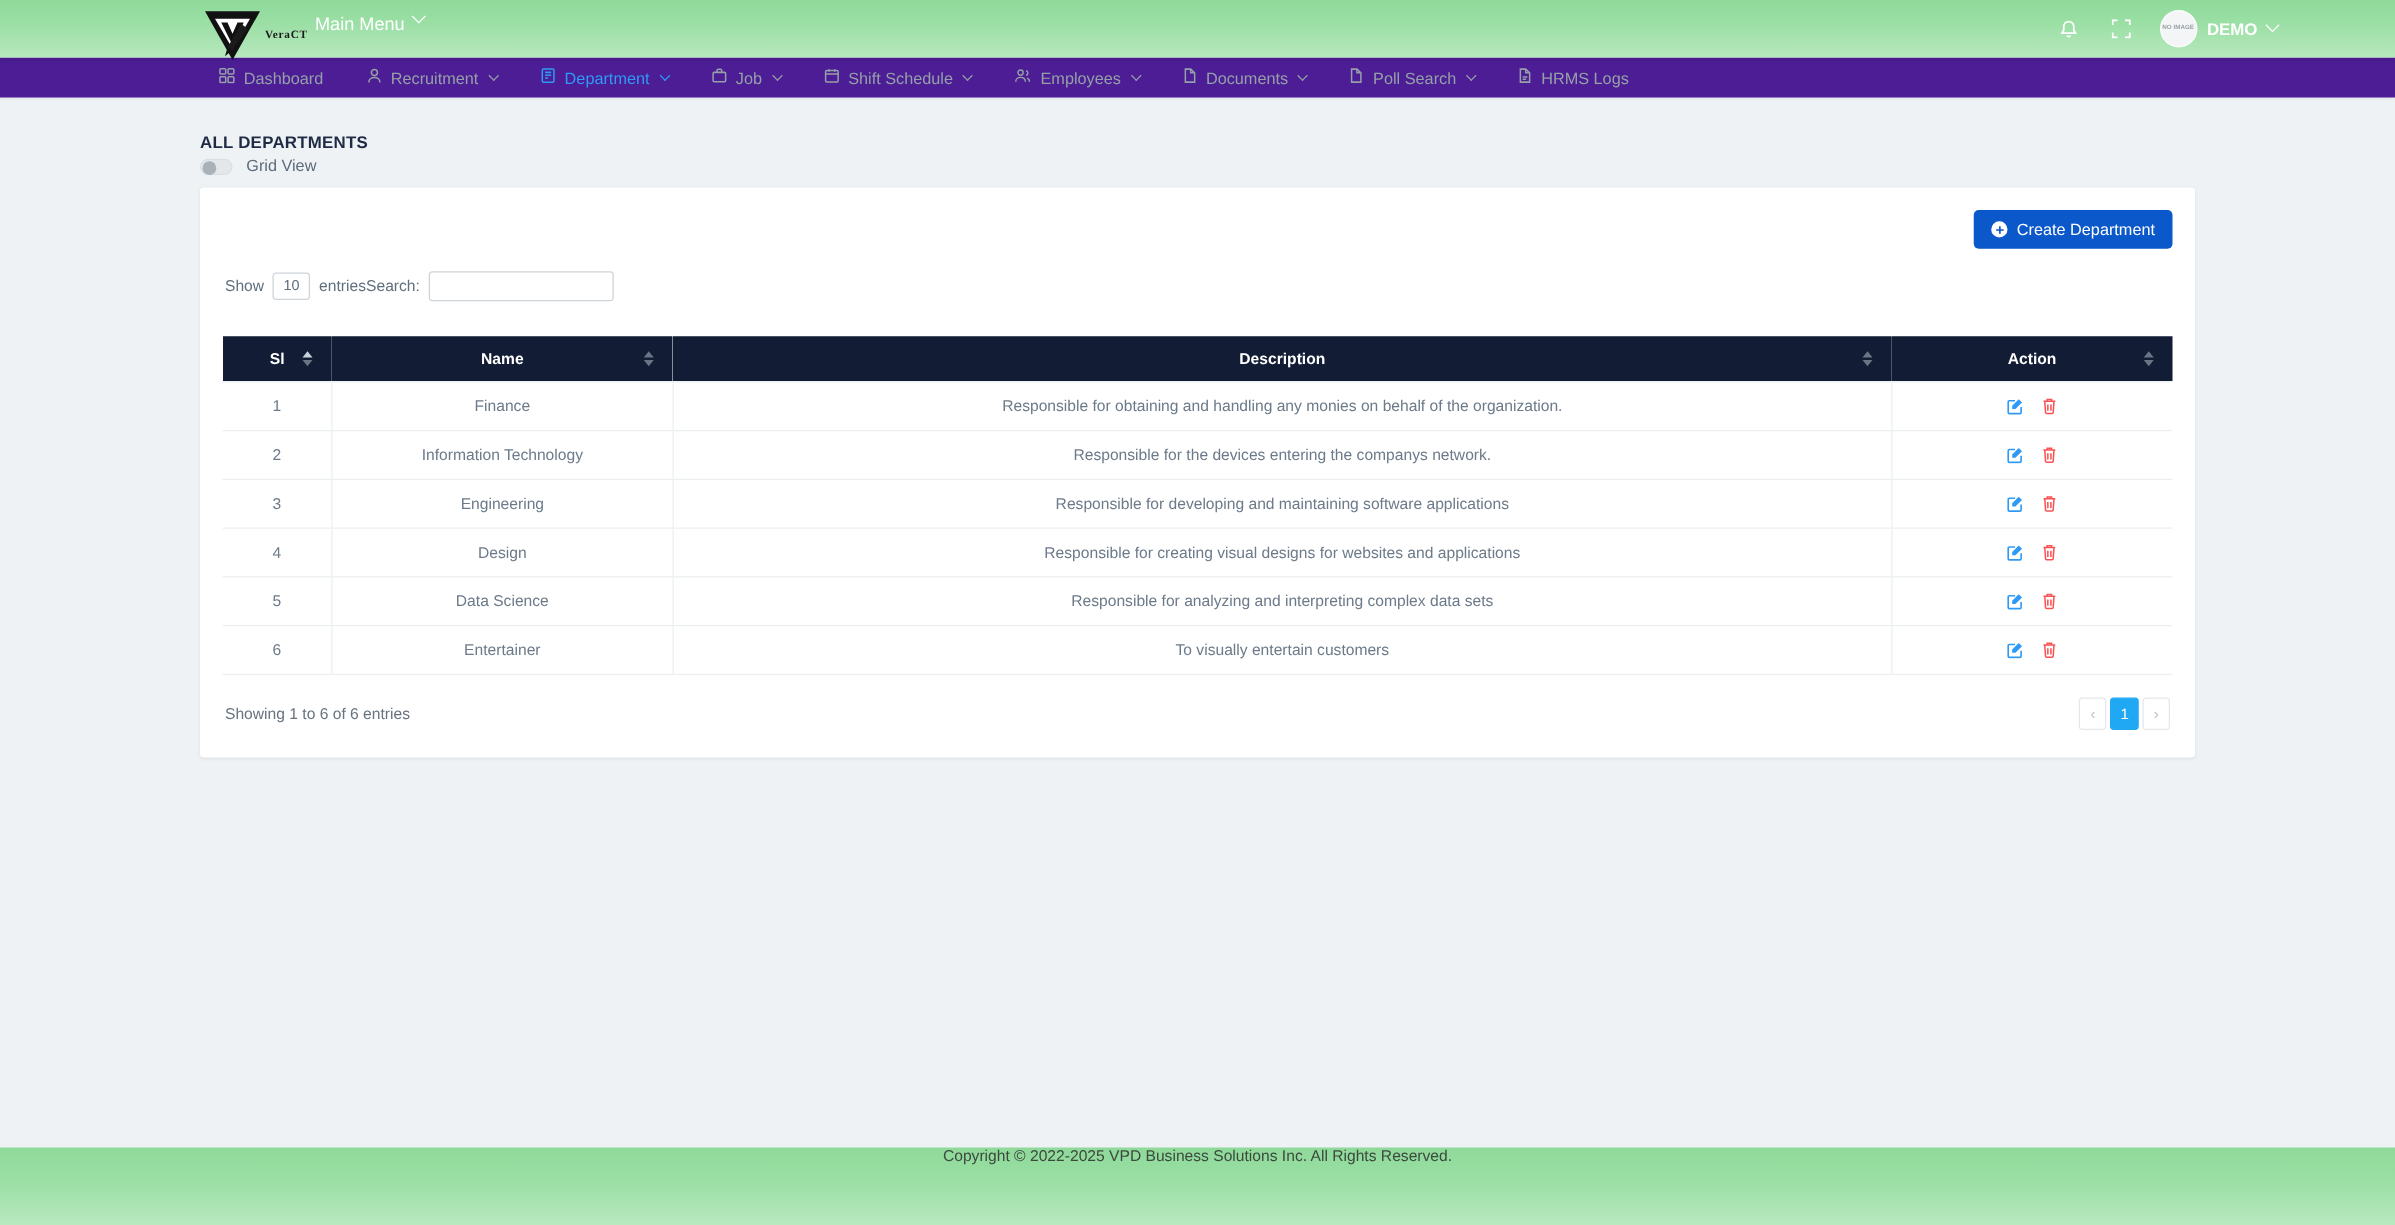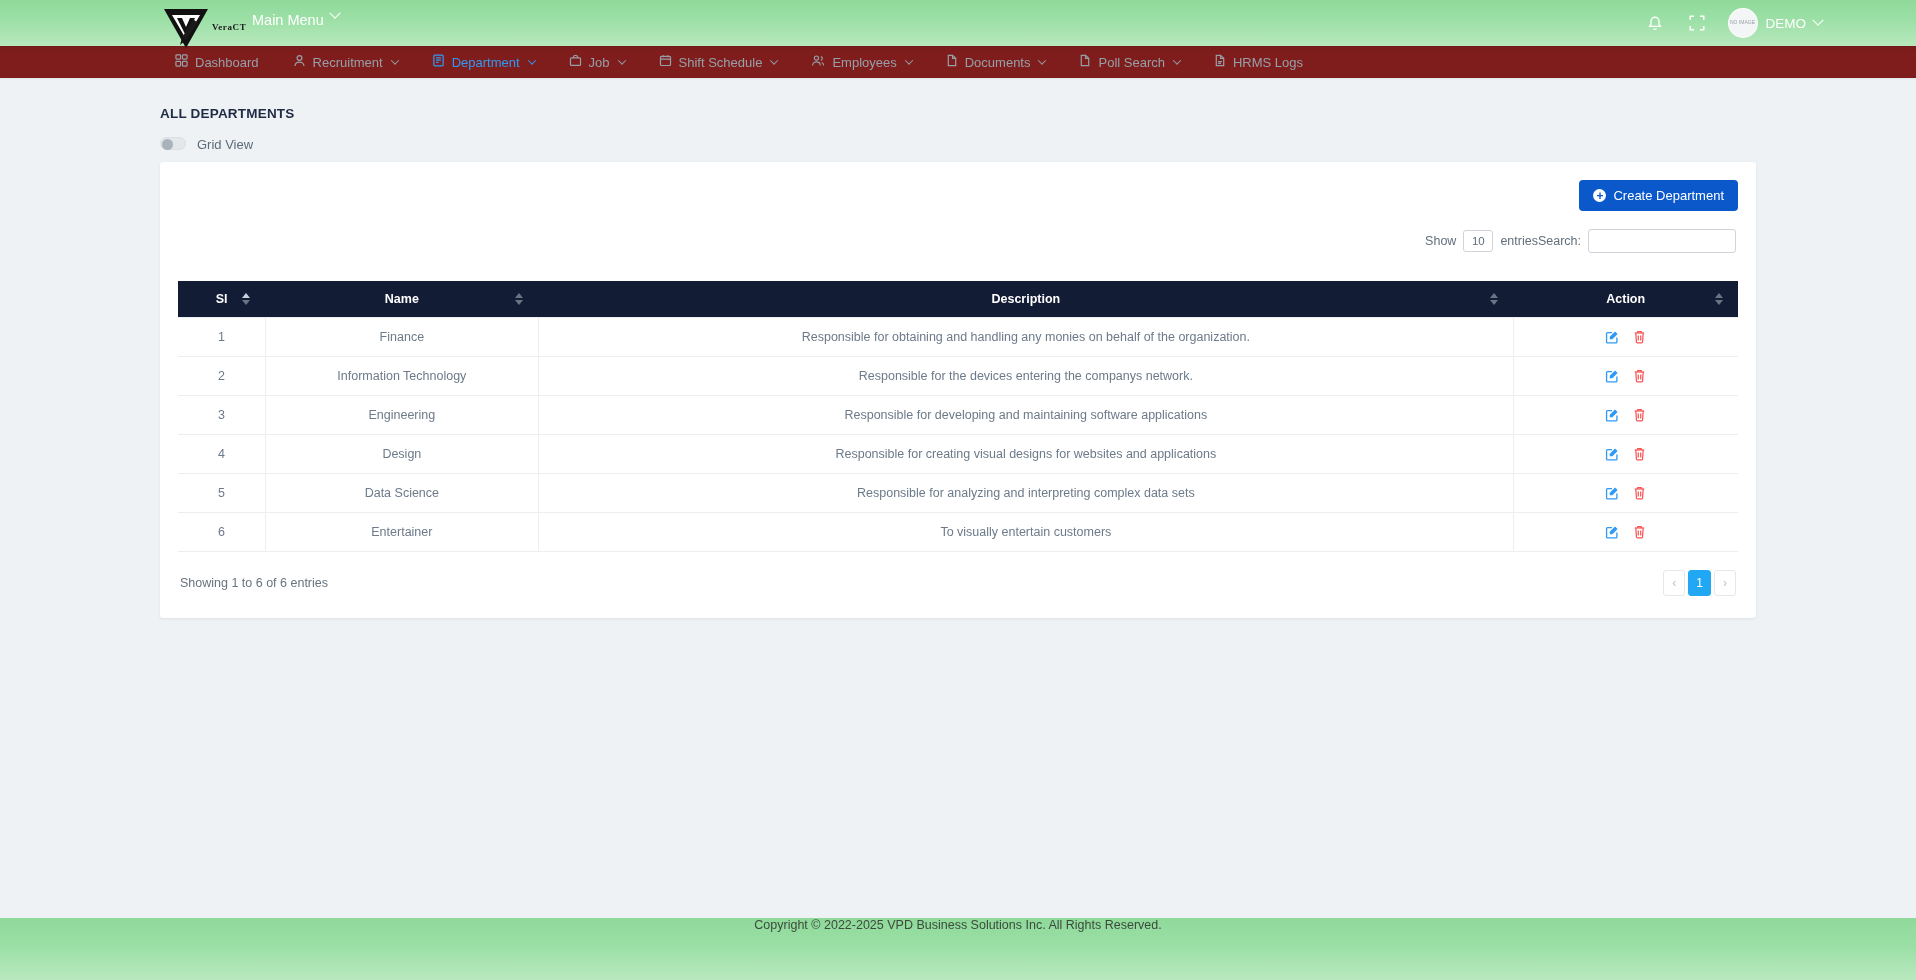--- a/index.html
+++ b/index.html
@@ -82,26 +82,27 @@
     display: flex; align-items: center; justify-content: center;
     overflow: hidden;
     cursor: pointer;
   }
   .avatar .ph { font-size: 5px; color: #9aa2a8; text-align: center; line-height: 1.1; }
   .userbox {
     display: flex; align-items: center; gap: 8px;
     color: #ffffff;
     font-size: 13.5px;
     cursor: pointer;
+    font-weight: bold;
   }
 
   
   .navbar {
     height: 32px;
-    background: #7f1d1d;
+    background: #4c1d95;
     display: flex;
     align-items: center;
     padding-left: 158px;
     gap: 0px;
     box-shadow: 0 1px 2px rgba(0,0,0,0.06);
     position: relative;
     z-index: 10;
   }
   .navitem {
     display: flex;
@@ -130,23 +131,23 @@
   }
   .page-title {
     font-size: 13.5px;
     font-weight: bold;
     color: #1f2b45;
     letter-spacing: 0.2px;
     padding-top: 28px;
   }
   .gridview-row {
     display: flex;
-    align-items: flex-start;
+    align-items: flex-end;
     gap: 11px;
-    margin-top: 16px;
+    margin-top: 4px;
   }
   .toggle {
     width: 26px; height: 13px;
     border-radius: 8px;
     background: #e3e7ea;
     border: 1px solid #dadfe3;
     position: relative;
     cursor: pointer;
   }
   .toggle .knob {
@@ -194,21 +195,21 @@
     display: inline-flex;
     align-items: center;
     justify-content: center;
     font-size: 12px;
     font-weight: bold;
     line-height: 1;
   }
 
   .tbl-controls {
     display: flex;
-    justify-content: flex-end;
+    justify-content: flex-start;
     align-items: center;
     margin-top: 18px;
     padding: 0 2px;
   }
   .len-ctl, .search-ctl {
     display: flex;
     align-items: center;
     gap: 7px;
     font-size: 12.5px;
     color: #606f7d;

